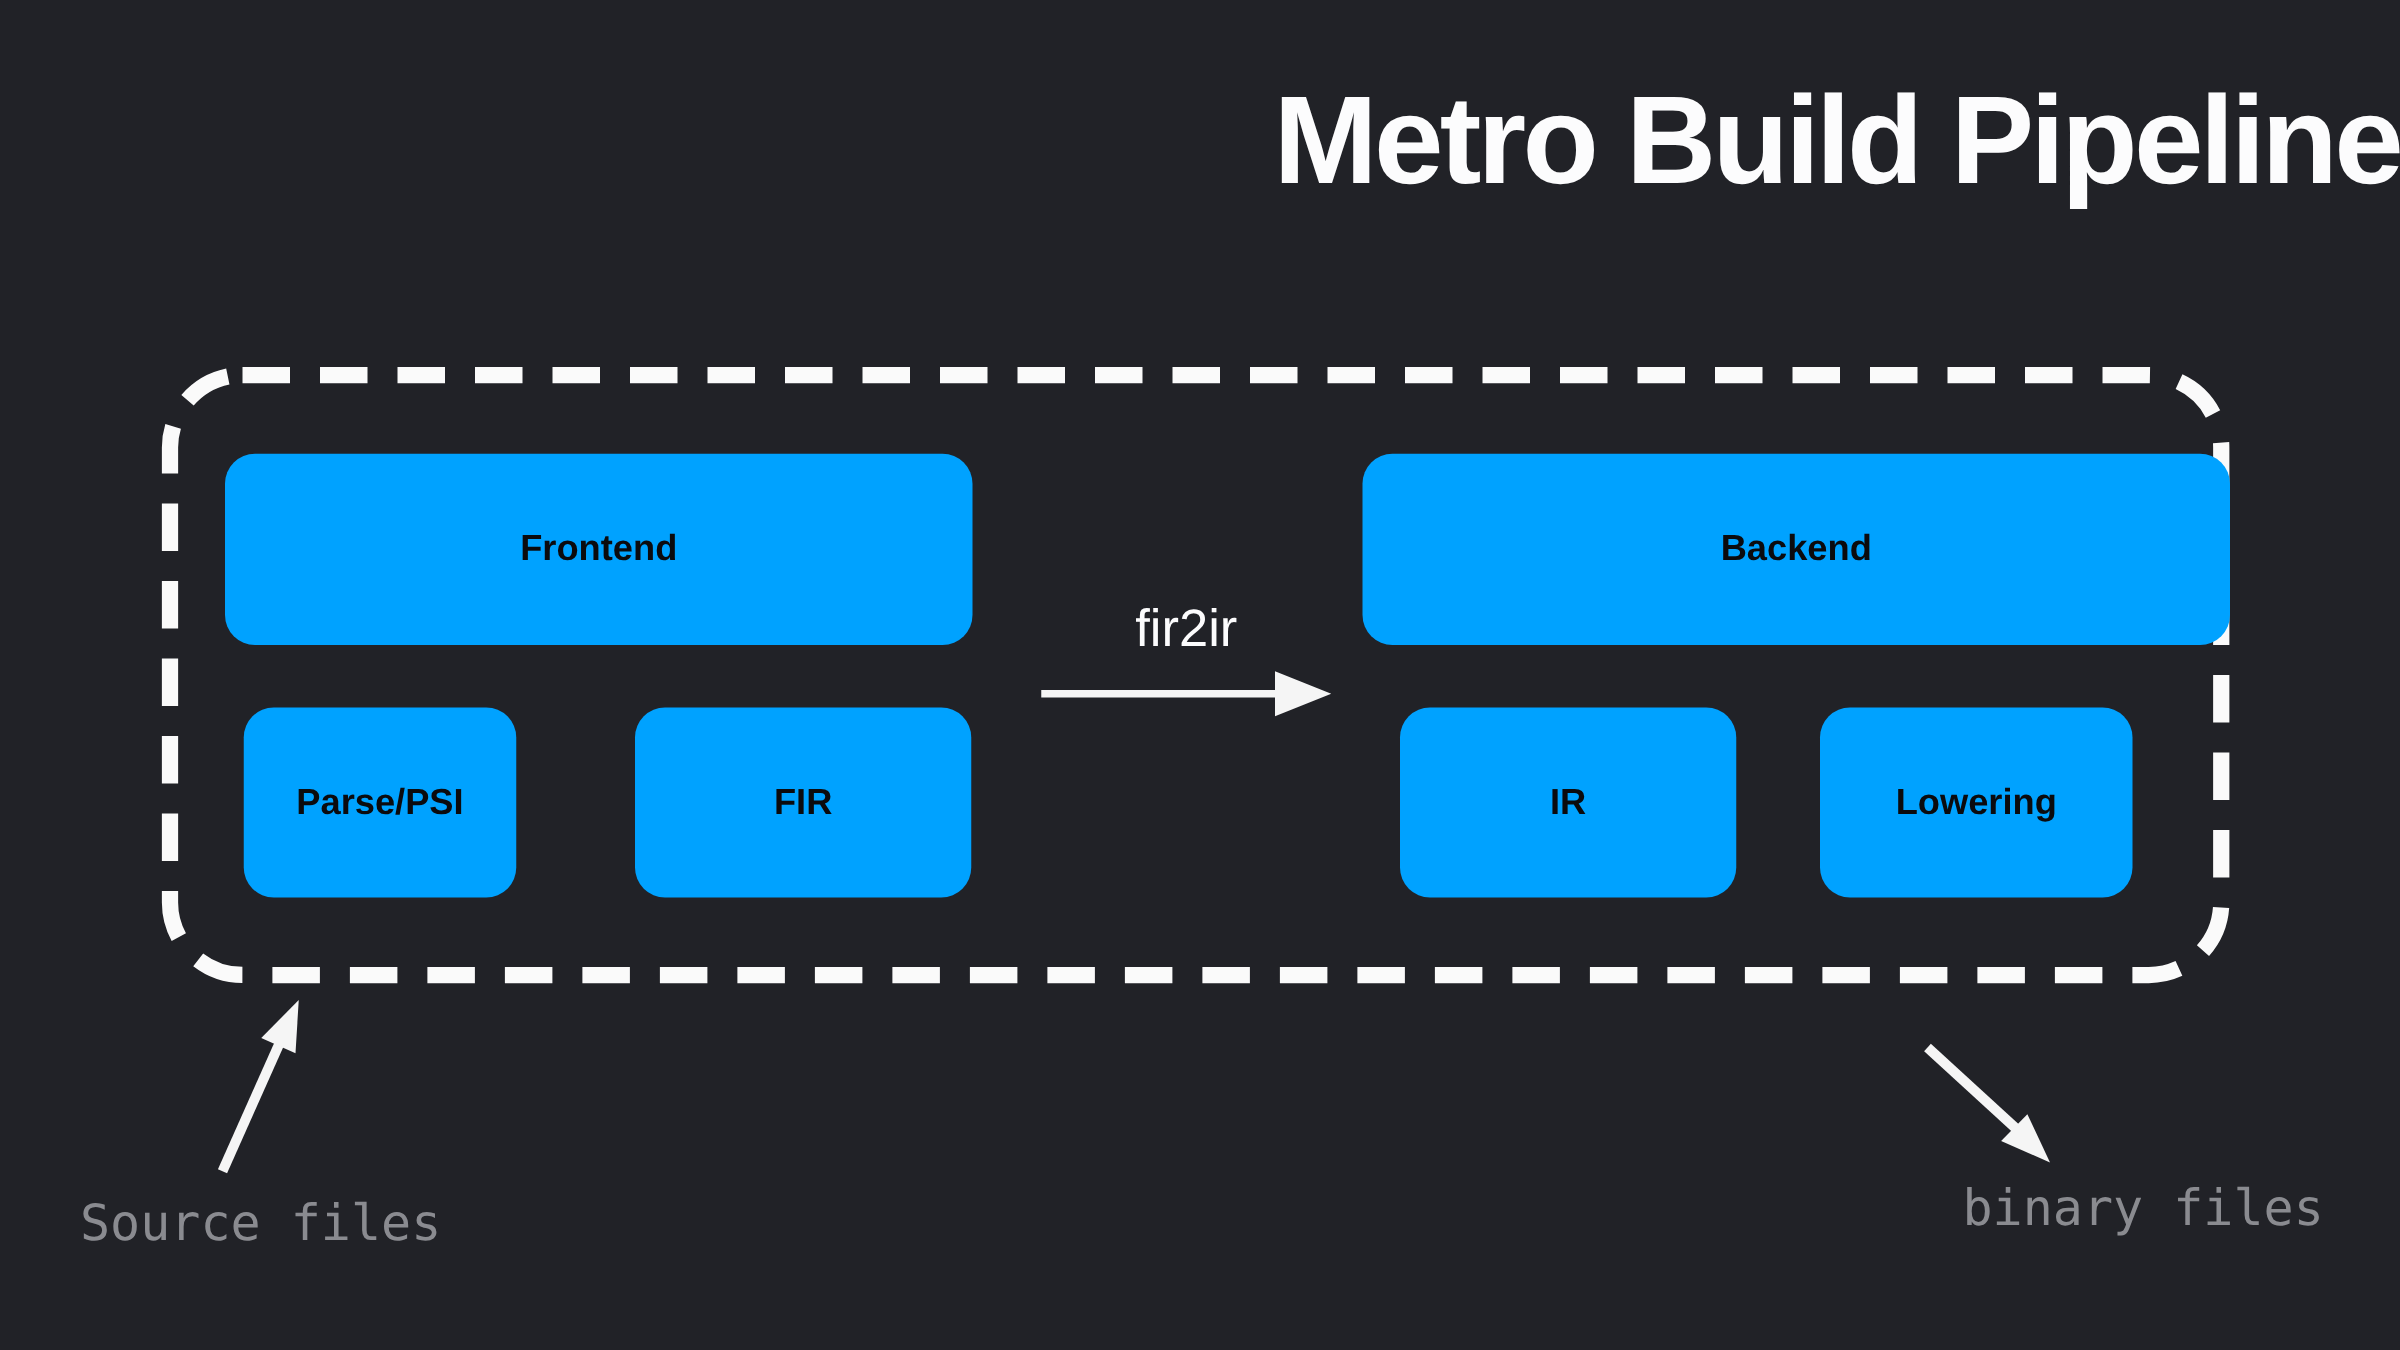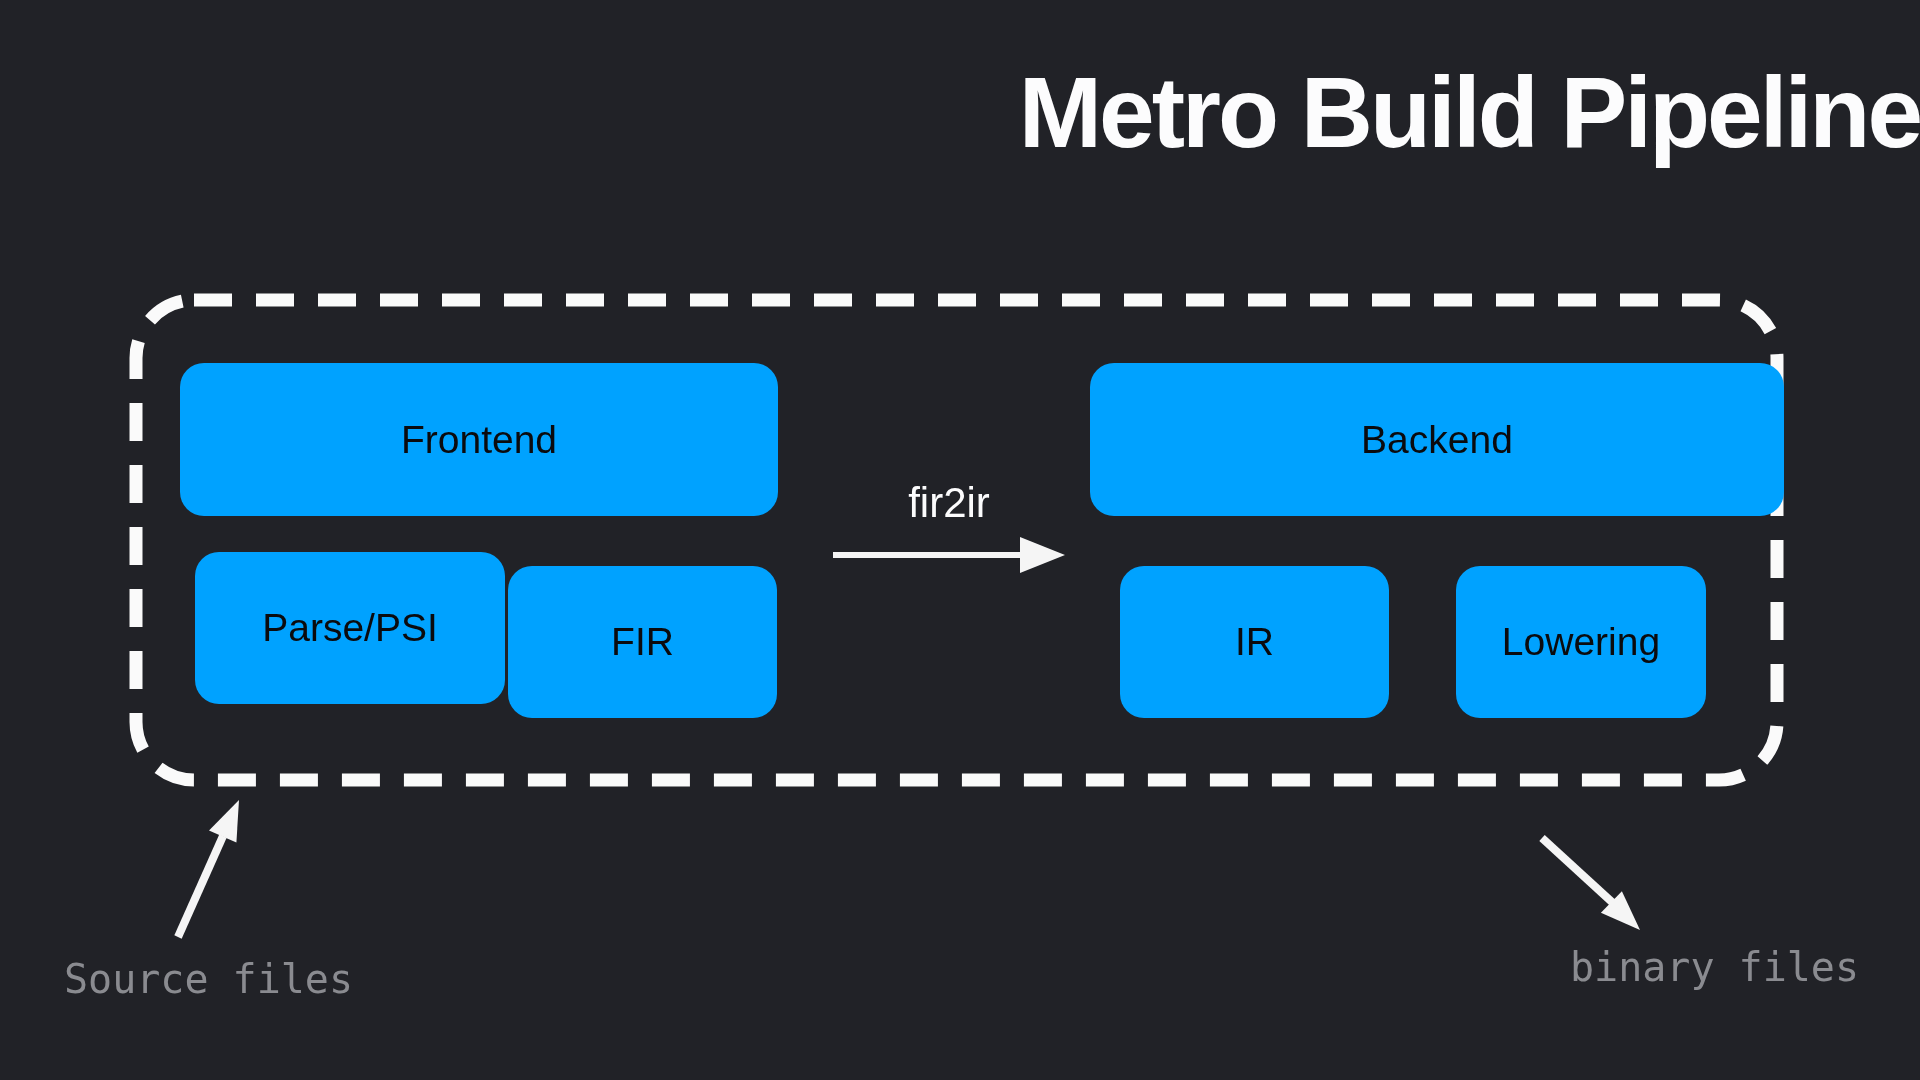--- a/index.html
+++ b/index.html
@@ -53,26 +53,26 @@
     stroke: none;
   }
   .node {
     position: absolute;
     background: var(--box-fill);
     border-radius: 24px;
     display: flex;
     align-items: center;
     justify-content: center;
     color: var(--box-text);
-    font-size: 39px;
-    font-weight: 400;
+    font-size: 29px;
+    font-weight: 700;
   }
   .node-frontend  { left: 180px;  top: 363px; width: 598px; height: 153px; }
   .node-backend   { left: 1090px; top: 363px; width: 694px; height: 153px; }
-  .node-parse-psi { left: 195px;  top: 552px; width: 310px; height: 152px; }
+  .node-parse-psi { left: 195px;  top: 566px; width: 218px; height: 152px; }
   .node-fir       { left: 508px;  top: 566px; width: 269px; height: 152px; }
   .node-ir        { left: 1095px; top: 566px; width: 269px; height: 152px; margin-left: 25px; }
   .node-lowering  { left: 1428px; top: 566px; width: 250px; height: 152px; margin-left: 28px; }
   .transition-label {
     position: absolute;
     left: 833px; top: 480px; width: 232px;
     text-align: center;
     font-size: 42px;
     font-weight: 400;
     color: var(--title-text);

